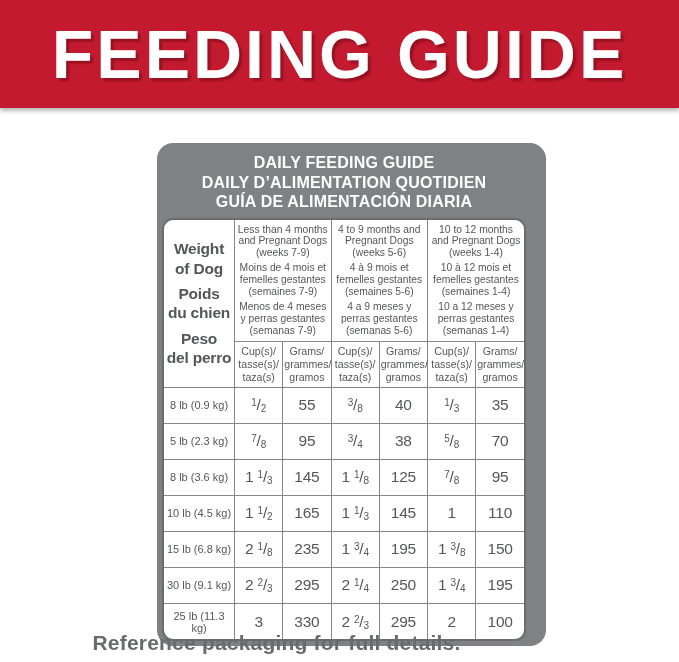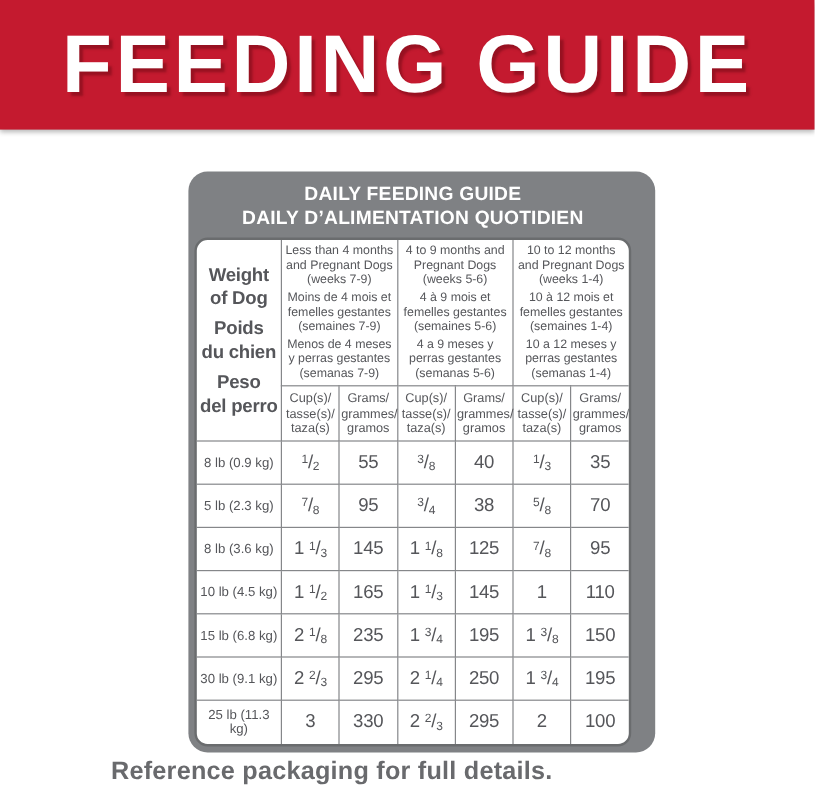--- a/index.html
+++ b/index.html
@@ -62,20 +62,21 @@
 <div class="stage">
 
   <div class="banner">
     <div class="banner-title">FEEDING GUIDE</div>
   </div>
 
   <div class="card">
     <div class="card-title">
       <div>DAILY FEEDING GUIDE</div>
       <div>DAILY D’ALIMENTATION QUOTIDIEN</div>
+      <div>GUÍA DE ALIMENTACIÓN DIARIA</div>
     </div>
 
     <div class="table-box">
       <table>
         <colgroup>
           <col class="c-w">
             <col class="c-d">
             <col class="c-d">
             <col class="c-d">
           <col class="c-d">

